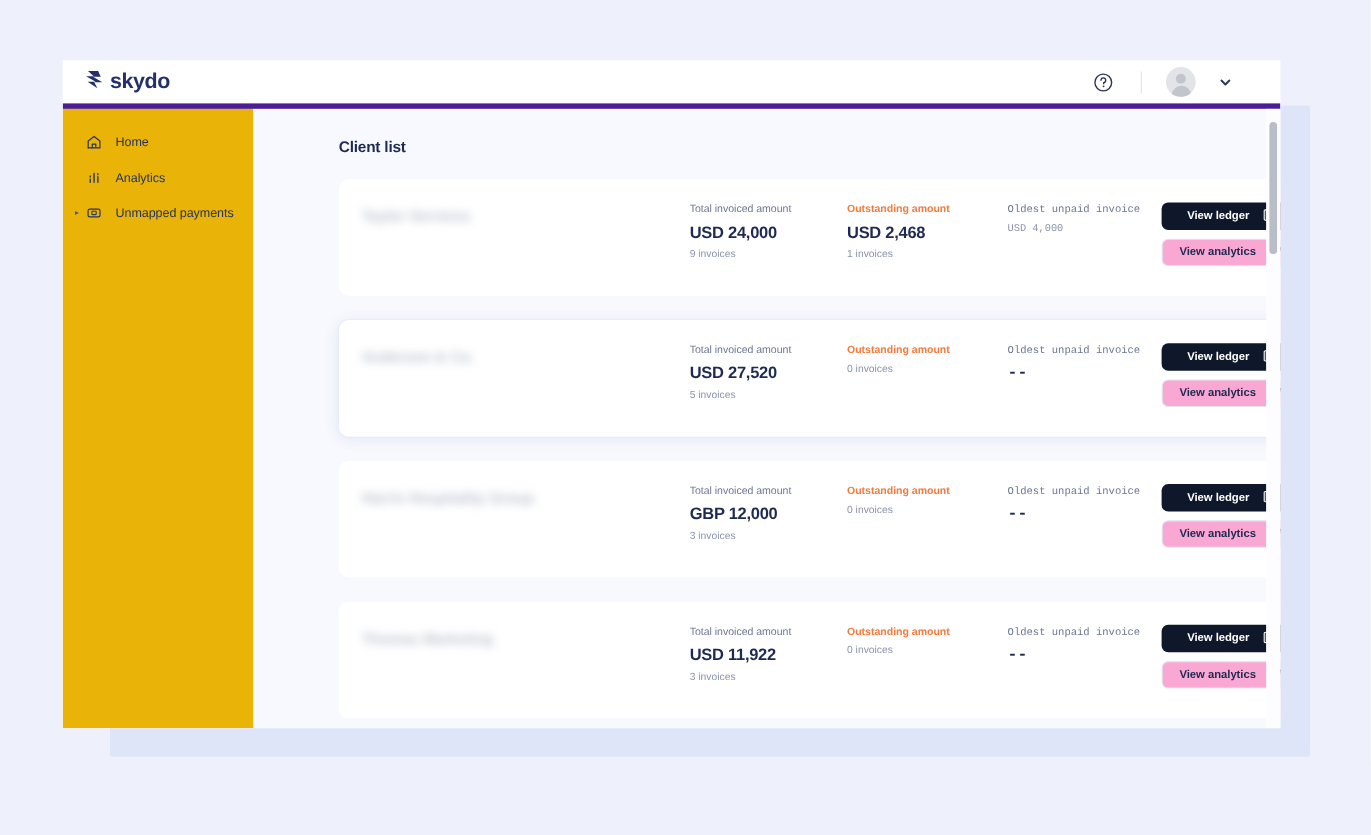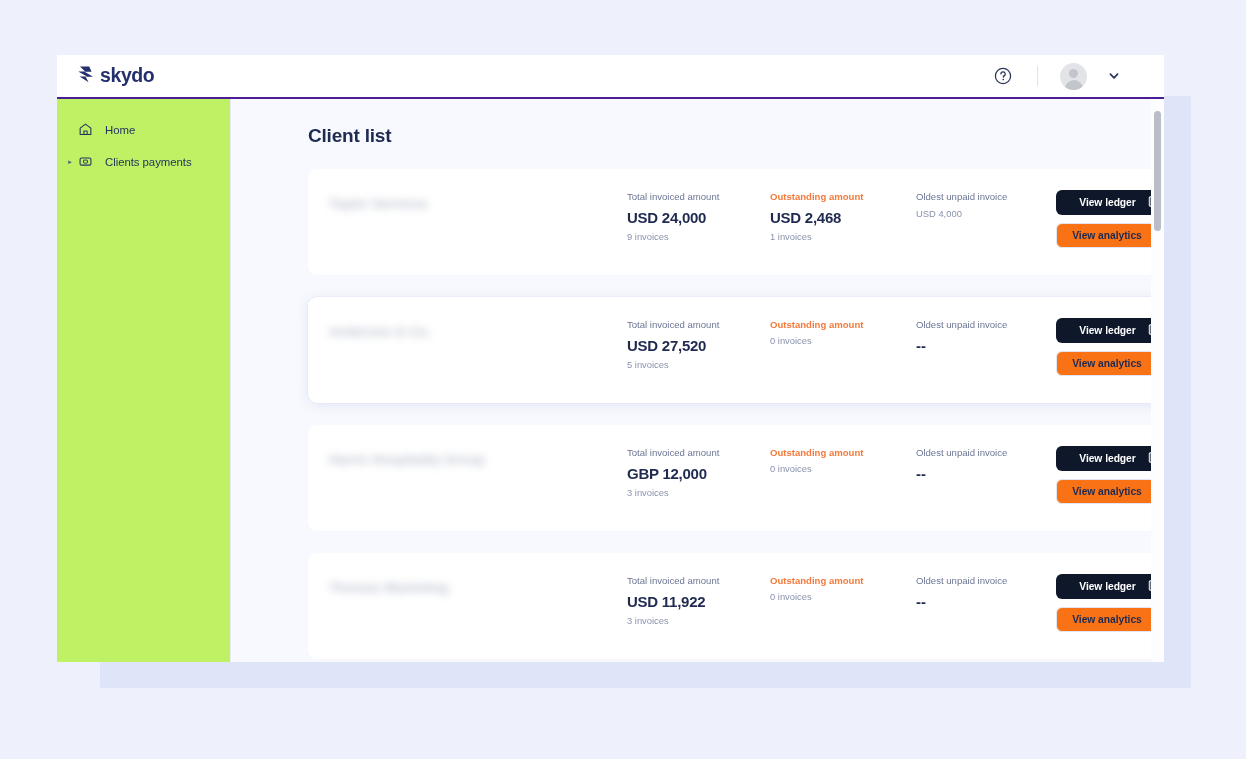--- a/index.html
+++ b/index.html
@@ -38,21 +38,21 @@
     overflow: hidden;
   }
 
   
   #topbar {
     position: absolute;
     left: 0; top: 0;
     width: 1107px;
     height: 44px;
     background: #ffffff;
-    border-bottom: 2px solid #4c1d95;
+    border-bottom: 5px solid #4c1d95;
     display: flex;
     align-items: center;
   }
 
   #brand {
     display: flex;
     align-items: center;
     gap: 4px;
     margin-left: 19px;
   }
@@ -109,21 +109,21 @@
     display: flex; align-items: center; justify-content: center;
     cursor: pointer;
   }
 
   
   #sidebar {
     position: absolute;
     left: 0; top: 44px;
     width: 174px;
     height: 563px;
-    background: #bef264;
+    background: #eab308;
     border-right: 1px solid #e9ecf4;
     padding-top: 16px;
   }
   .nav-item {
     position: relative;
     display: flex;
     align-items: center;
     height: 29px;
     margin: 0 8px 3px 8px;
     padding-left: 12px;
@@ -164,21 +164,21 @@
     overflow: hidden;
   }
   #main-scroll {
     position: absolute;
     left: 0; top: 0;
     width: 920px;
     height: 563px;
     padding: 0 0 0 0;
   }
   #page-title {
-    font-size: 19px;
+    font-size: 14px;
     font-weight: 700;
     color: #1f2a50;
     margin: 26px 0 0 77px;
     letter-spacing: -0.2px;
   }
 
   #card-list {
     margin: 22px 0 0 77px;
     width: 884px;
     display: flex;
@@ -221,21 +221,21 @@
   .metrics {
     display: flex;
     flex: 1 1 auto;
     padding-top: 2px;
   }
   .metric {
     padding-right: 10px;
   }
   .metric.col-total { width: 143px; flex: 0 0 143px; }
   .metric.col-out   { width: 146px; flex: 0 0 146px; }
-  .metric.col-old   { width: 140px; flex: 0 0 140px; }
+  .metric.col-old   { width: 140px; flex: 0 0 140px; font-family: Liberation Mono, monospace; }
 
   .metric-label {
     font-size: 9.6px;
     color: #6d7794;
     line-height: 1.35;
     letter-spacing: -0.02px;
   }
   .metric-label.warn { color: #f47b3c; font-weight: 600; }
 
   .metric-value {
@@ -278,21 +278,21 @@
     font-size: 10.3px;
     font-weight: 700;
     cursor: pointer;
     letter-spacing: -0.05px;
   }
   .btn-primary {
     background: #0f172a;
     color: #ffffff;
   }
   .btn-secondary {
-    background: #f97316;
+    background: #f9a8d4;
     color: #1f2a50;
     border: 1px solid #e2e6f1;
     text-align: right;
   }
 
   
   #scrollbar-track {
     position: absolute;
     right: 0; top: 44px;
     width: 13px;
@@ -354,32 +354,41 @@
       <span class="nav-icon">
         <svg width="15" height="15" viewBox="0 0 16 16">
           <path d="M2.3 6.6 L8 2.2 L13.7 6.6 L13.7 13.3 L2.3 13.3 Z" fill="none" stroke="#26335f" stroke-width="1.15" stroke-linejoin="round"></path>
           <path d="M6.3 13.3 L6.3 9.6 L9.7 9.6 L9.7 13.3" fill="none" stroke="#26335f" stroke-width="1.15" stroke-linejoin="round"></path>
         </svg>
       </span>
       <span class="nav-label">Home</span>
     </div>
 
 
+    <div class="nav-item">
+      <span class="nav-icon">
+        <svg width="15" height="15" viewBox="0 0 16 16">
+          <path d="M4.3 9.4 L4.3 12.5 M8.0 4.0 L8.0 12.5 M11.7 7.0 L11.7 12.5" stroke="#26335f" stroke-width="1.3" stroke-linecap="round"></path>
+          <path d="M4.3 6.4 L4.3 7.4 M11.7 4.2 L11.7 5.1" stroke="#26335f" stroke-width="1.3" stroke-linecap="round"></path>
+        </svg>
+      </span>
+      <span class="nav-label">Analytics</span>
+    </div>
 
 
 
     <div class="nav-item">
       <span class="nav-caret">▸</span>
       <span class="nav-icon">
         <svg width="15" height="15" viewBox="0 0 16 16">
           <rect x="2.2" y="4.3" width="11.6" height="7.6" rx="1.6" fill="none" stroke="#26335f" stroke-width="1.15"></rect>
           <rect x="5.9" y="6.5" width="4.2" height="3.2" rx="0.7" fill="none" stroke="#26335f" stroke-width="1.05"></rect>
         </svg>
       </span>
-      <span class="nav-label">Clients payments</span>
+      <span class="nav-label">Unmapped payments</span>
     </div>
   </nav>
 
   <div id="main">
     <div id="main-scroll">
 
       <div id="page-title">Client list</div>
 
       <div id="card-list">
 

